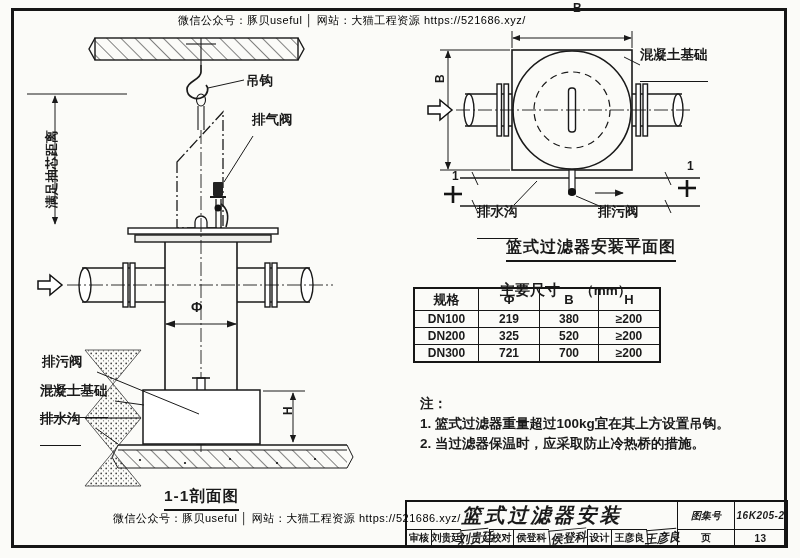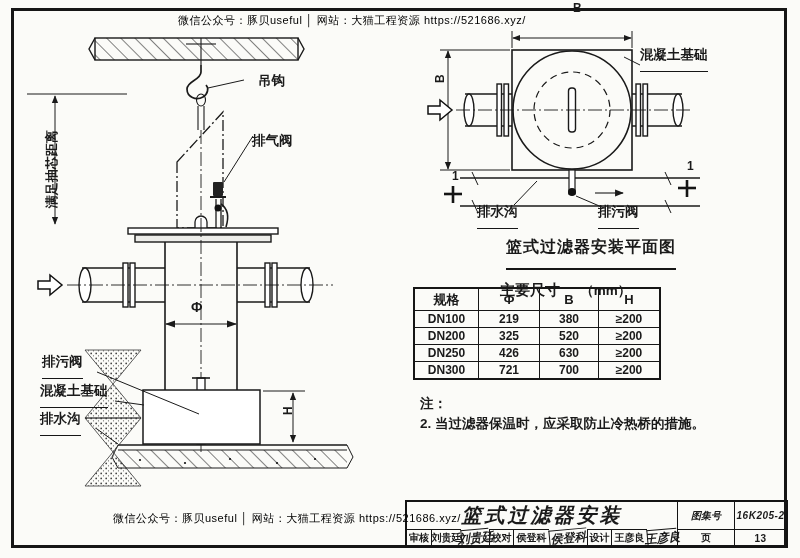--- a/index.html
+++ b/index.html
@@ -4,25 +4,25 @@
 <style>
   html,body{margin:0;padding:0;background:#e8e8e6;}
   .page{position:relative;width:800px;height:558px;background:#fbfbf8;overflow:hidden;
         font-family:"Liberation Sans",sans-serif;color:#1a1a1a;}
   .frame{position:absolute;left:11px;top:8px;width:776px;height:540px;
          border:3px solid #161616;box-sizing:border-box;z-index:0;}
   .wm{position:absolute;color:#000000;font-size:11px;letter-spacing:.5px;
       white-space:nowrap;z-index:4;font-weight:400;}
   svg{position:absolute;z-index:1;}
   .lbl{position:absolute;font-size:13.5px;font-weight:700;white-space:nowrap;z-index:2;line-height:1.1;}
-  .u{border-bottom:1.5px solid #161616;padding-bottom:8px;}
+  .u{border-bottom:1.5px solid #161616;padding-bottom:18px;}
   .rot{transform:rotate(-90deg);transform-origin:center center;text-align:center;}
   .dim{font-size:12px;font-weight:700;}
   .dtitle{position:absolute;font-size:15.5px;font-weight:800;letter-spacing:1px;
-          border-bottom:2px solid #161616;padding-bottom:10px;white-space:nowrap;z-index:2;}
+          border-bottom:2px solid #161616;padding-bottom:2px;white-space:nowrap;z-index:2;}
   .caption{position:absolute;z-index:2;font-weight:800;font-size:15px;white-space:nowrap;margin-top:16px;}
   .caption .unit{font-size:13.5px;margin-left:16px;}
   table.dims{position:absolute;left:413px;top:287px;width:241px;border-collapse:collapse;
              z-index:2;table-layout:fixed;}
   table.dims th,table.dims td{border:1.5px solid #161616;font-size:12px;font-weight:700;
              text-align:center;padding:0;height:16px;line-height:1;}
   table.dims th{height:21px;font-size:13px;}
   table.dims{border:2.5px solid #161616;}
   .notes{position:absolute;left:420px;top:394px;z-index:2;font-size:13.5px;font-weight:700;line-height:20px;white-space:nowrap;}
   .tblock{position:absolute;left:405px;top:500px;width:383px;height:48px;z-index:3;
@@ -152,28 +152,29 @@
       <polygon points="70,454 126,454 98,420"></polygon>
     </g>
     <g stroke="#1a1a1a" stroke-width="1">
       <line x1="82" y1="340" x2="184" y2="382"></line>
       <line x1="100" y1="369" x2="129" y2="373"></line>
       <line x1="82" y1="397" x2="103" y2="412"></line>
     </g>
     <polygon points="23,249 35,249 35,243 47,253 35,263 35,257 23,257" fill="#fff" stroke="#111" stroke-width="1.5"></polygon>
   </svg>
 
-  <div class="lbl" style="left:258px;top:74px;">吊钩</div>
-  <div class="lbl" style="left:252px;top:134px;">排气阀</div>
+  <div class="lbl" style="left:246px;top:74px;">吊钩</div>
+  <div class="lbl" style="left:252px;top:113px;">排气阀</div>
   <div class="lbl rot" style="left:-13px;top:162px;width:130px;font-size:13px;">满足抽芯距离</div>
   <div class="lbl u" style="left:42px;top:355px;">排污阀</div>
   <div class="lbl u" style="left:40px;top:384px;">混凝土基础</div>
   <div class="lbl u" style="left:40px;top:412px;">排水沟</div>
   <div class="lbl" style="left:191px;top:300px;font-size:14px;">Φ</div>
   <div class="lbl rot dim" style="left:284px;top:404px;">H</div>
+  <div class="dtitle" style="left:164px;top:486px;">1-1剖面图</div>
 
   <svg style="left:420px;top:28px;" width="370" height="205" viewBox="0 0 370 205">
     <g stroke="#1a1a1a" fill="none" stroke-width="1.6">
       <rect x="92" y="22" width="120" height="120"></rect>
     </g>
     <circle cx="152" cy="82" r="59" fill="none" stroke="#1a1a1a" stroke-width="1.6"></circle>
     <circle cx="152" cy="82" r="38" fill="none" stroke="#1a1a1a" stroke-width="1.2" stroke-dasharray="7 5"></circle>
     <rect x="148.5" y="60" width="7" height="44" rx="3" fill="#fff" stroke="#1a1a1a" stroke-width="1.4"></rect>
     <g stroke="#1a1a1a" stroke-width="1.4">
       <line x1="45" y1="66" x2="92" y2="66"></line>
@@ -252,36 +253,31 @@
       <td>380</td>
       <td>≥200</td>
     </tr>
     <tr>
       <td>DN200</td>
       <td>325</td>
       <td>520</td>
       <td>≥200</td>
     </tr>
     <tr>
-      <td>DN250</td>
-      <td>426</td>
-      <td>630</td>
-      <td>≥200</td>
-    </tr>
-    <tr>
       <td>DN300</td>
       <td>721</td>
       <td>700</td>
       <td>≥200</td>
     </tr>
   </tbody>
     </table>
 
   <div class="notes">
     <div>注：</div>
+    <div>1. 篮式过滤器重量超过100kg宜在其上方设置吊钩。</div>
     <div>2. 当过滤器保温时，应采取防止冷热桥的措施。</div>
   </div>
 
   <div class="tblock">
     <div class="c r1 noL bigtitle">篮式过滤器安装</div>
     <div class="c r1 small">图集号</div>
     <div class="c r1 atlas">16K205-2</div>
 
     <div class="c noL small">审核</div>
     <div class="c small">刘贵廷</div>

